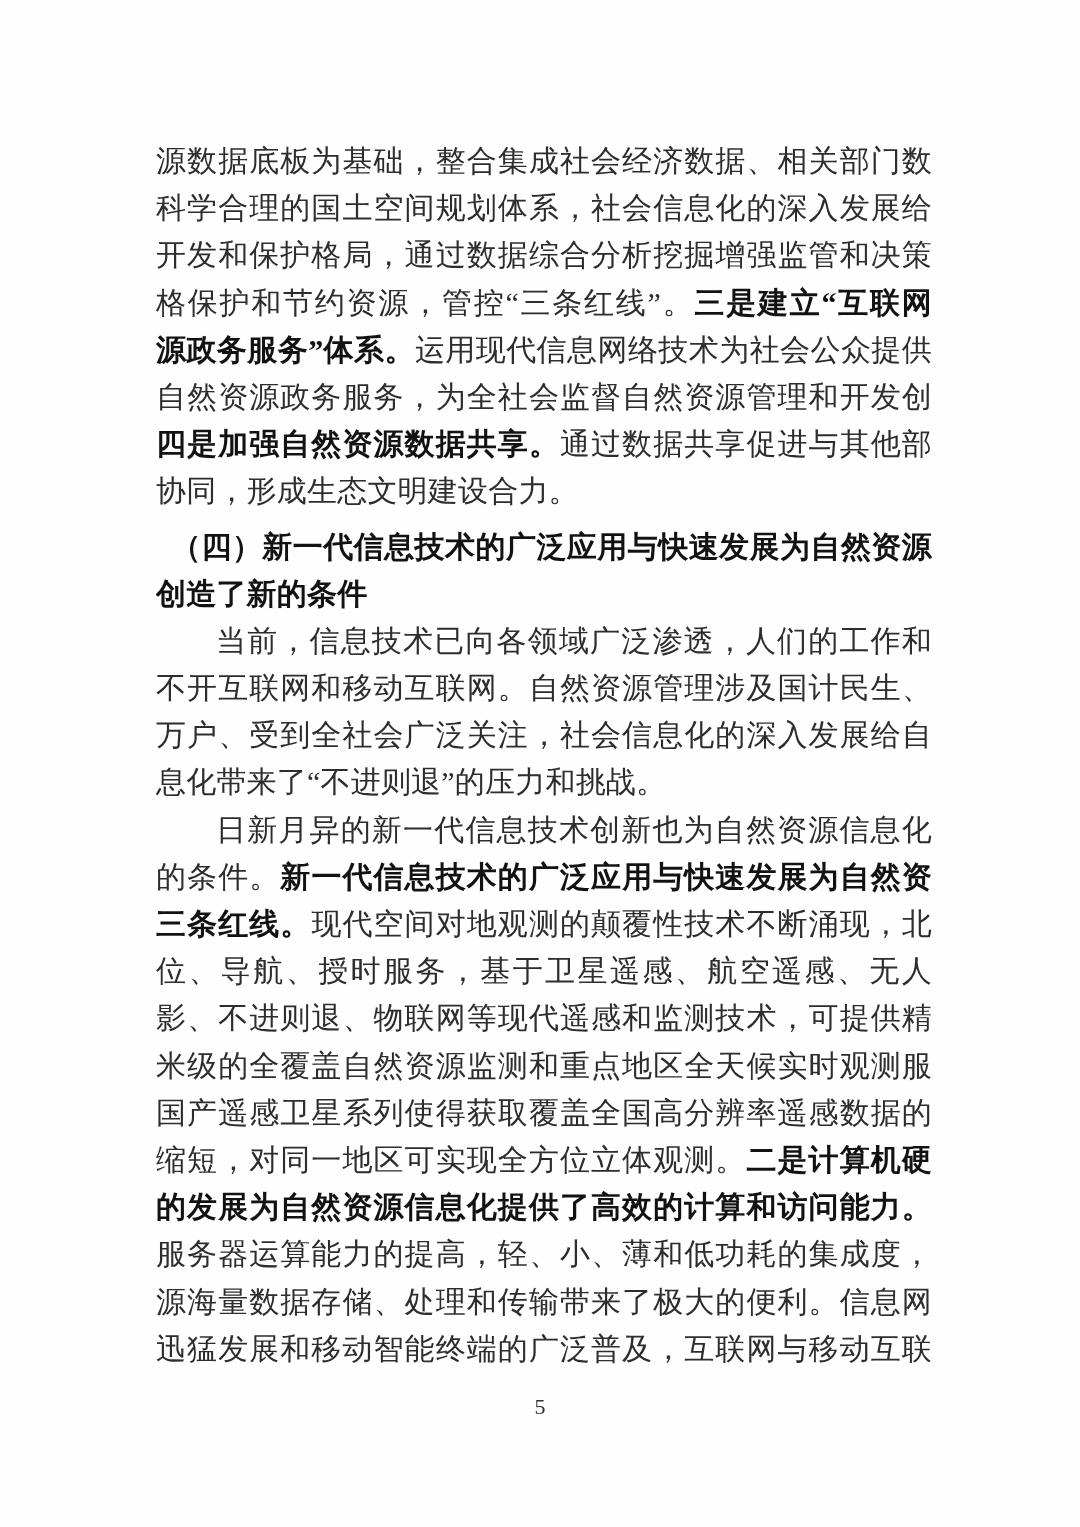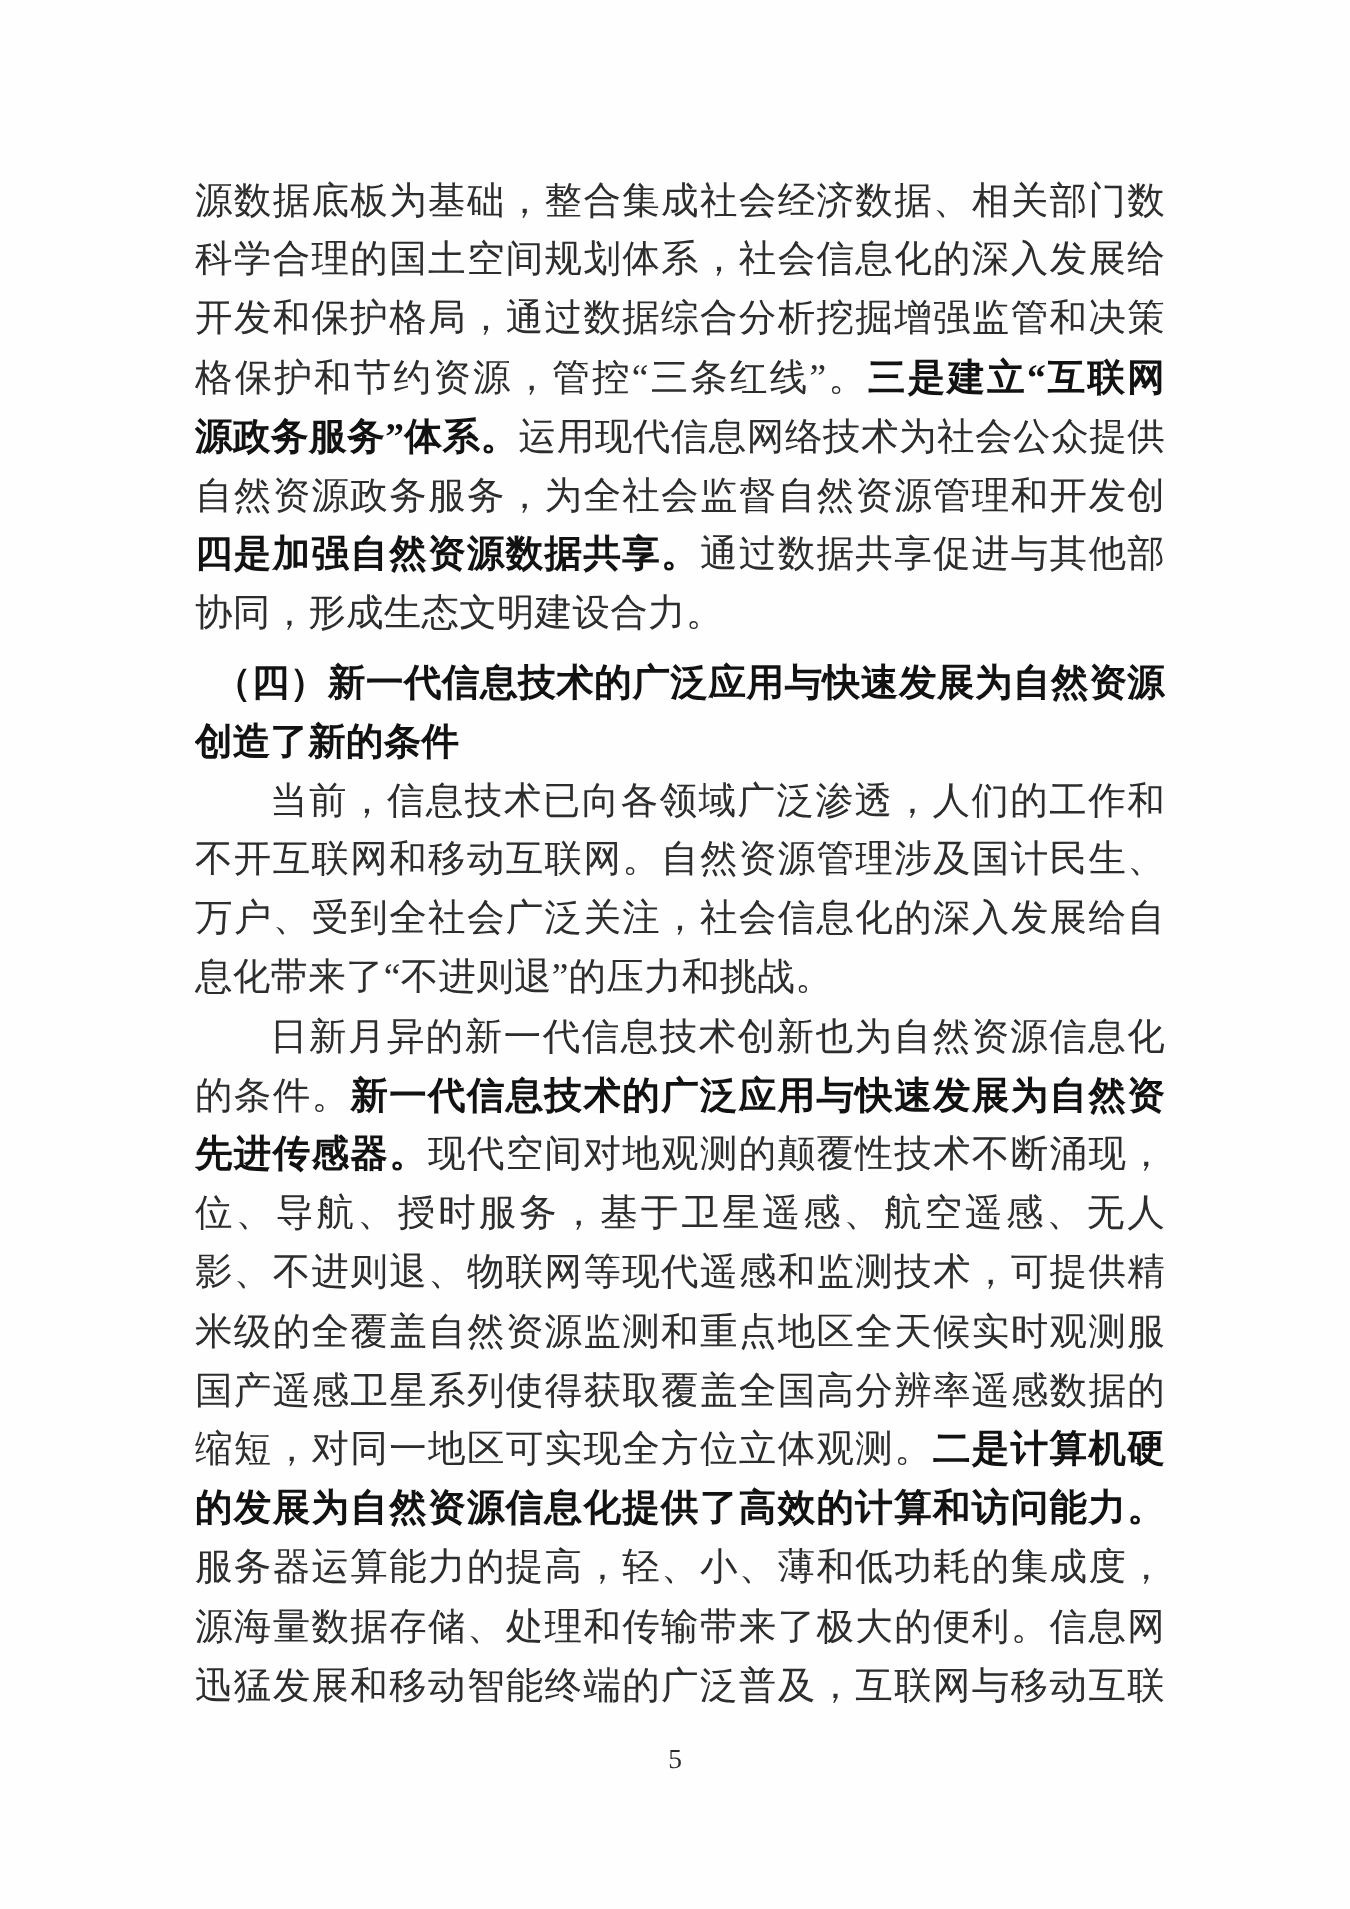--- a/index.html
+++ b/index.html
@@ -71,21 +71,21 @@
       <div class="line body just"><span class="b">四是加强自然资源数据共享。</span><span>通过数据共享促进与其他部门的业务</span></div>
       <div class="line body"><span>协同，形成生态文明建设合力。</span></div>
       <div class="line heading just sp" style="text-indent: 0.5em;"><span class="b">（四）新一代信息技术的广泛应用与快速发展为自然资源信息化</span></div>
       <div class="line heading"><span class="b">创造了新的条件</span></div>
       <div class="line body just" style="text-indent: 2em;"><span>当前，信息技术已向各领域广泛渗透，人们的工作和生活已离</span></div>
       <div class="line body just"><span>不开互联网和移动互联网。自然资源管理涉及国计民生、关系千家</span></div>
       <div class="line body just"><span>万户、受到全社会广泛关注，社会信息化的深入发展给自然资源信</span></div>
       <div class="line body"><span>息化带来了“不进则退”的压力和挑战。</span></div>
       <div class="line body just" style="text-indent: 2em;"><span>日新月异的新一代信息技术创新也为自然资源信息化创造了新</span></div>
       <div class="line body just"><span>的条件。</span><span class="b">新一代信息技术的广泛应用与快速发展为自然资源信息化</span></div>
-      <div class="line body just"><span class="b">先进传感器。</span><span>现代空间对地观测的颠覆性技术不断涌现，北斗卫星定</span></div>
+      <div class="line body just"><span class="b">三条红线。</span><span>现代空间对地观测的颠覆性技术不断涌现，北斗卫星定</span></div>
       <div class="line body just"><span>位、导航、授时服务，基于卫星遥感、航空遥感、无人机、倾斜摄</span></div>
       <div class="line body just"><span>影、不进则退、物联网等现代遥感和监测技术，可提供精度达亚</span></div>
       <div class="line body just"><span>米级的全覆盖自然资源监测和重点地区全天候实时观测服务，在轨</span></div>
       <div class="line body just"><span>国产遥感卫星系列使得获取覆盖全国高分辨率遥感数据的周期大大</span></div>
       <div class="line body just"><span>缩短，对同一地区可实现全方位立体观测。</span><span class="b">二是计算机硬件与网络</span></div>
       <div class="line body just"><span class="b">的发展为自然资源信息化提供了高效的计算和访问能力。</span><span>存储器和</span></div>
       <div class="line body just"><span>服务器运算能力的提高，轻、小、薄和低功耗的集成度，为自然资</span></div>
       <div class="line body just"><span>源海量数据存储、处理和传输带来了极大的便利。信息网络技术的</span></div>
       <div class="line body just"><span>迅猛发展和移动智能终端的广泛普及，互联网与移动互联网以其泛</span></div>
     </div>

